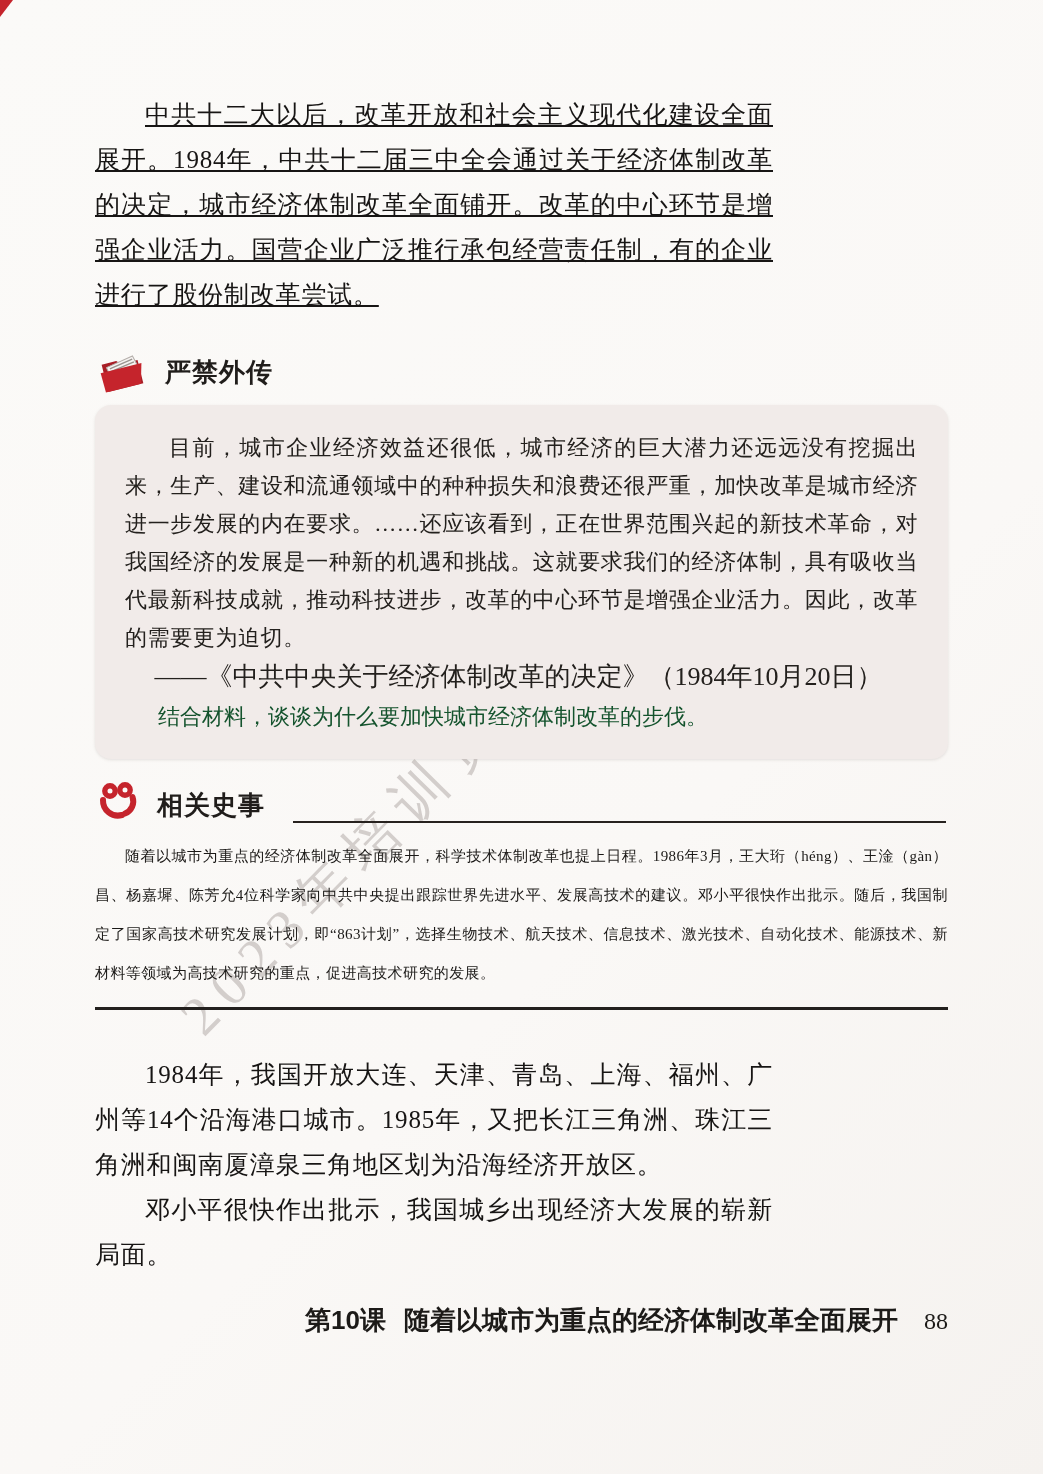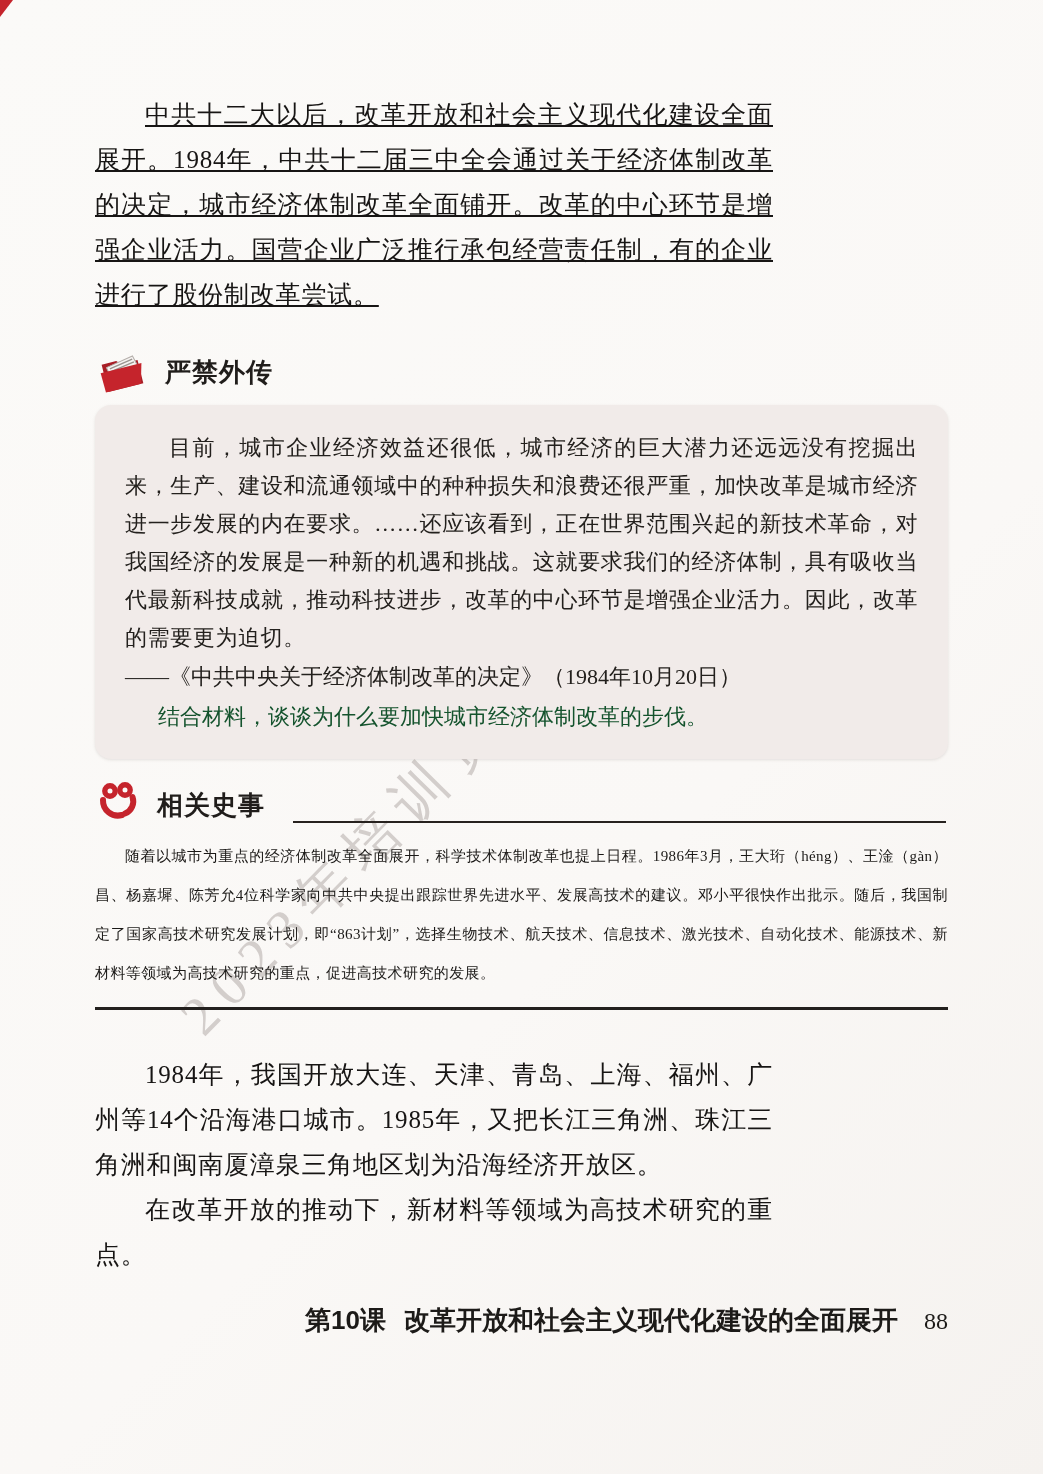--- a/index.html
+++ b/index.html
@@ -69,23 +69,23 @@
   }
   .mr-body {
     font-size: 22px;
     line-height: 38px;
     letter-spacing: 0.6px;
     text-align: justify;
     text-indent: 2em;
     color: #23201d;
   }
   .mr-citation {
-    font-size: 22px;
+    font-size: 26px;
     line-height: 40px;
-    text-align: left;
+    text-align: center;
     padding-right: 6px;
     color: #23201d;
   }
   .mr-question {
     font-size: 22px;
     line-height: 40px;
     text-indent: 1.5em;
     color: #14532d;
   }
   .rh-body {
@@ -187,20 +187,20 @@
       </span>
       <span class="section-title">相关史事</span>
       <span class="header-rule"></span>
     </div>
 
     <p class="rh-body">随着以城市为重点的经济体制改革全面展开，科学技术体制改革也提上日程。1986年3月，王大珩（héng）、王淦（gàn）昌、杨嘉墀、陈芳允4位科学家向中共中央提出跟踪世界先进水平、发展高技术的建议。邓小平很快作出批示。随后，我国制定了国家高技术研究发展计划，即“863计划”，选择生物技术、航天技术、信息技术、激光技术、自动化技术、能源技术、新材料等领域为高技术研究的重点，促进高技术研究的发展。</p>
 
     <hr class="section-divider">
 
     <p class="body-para p2">1984年，我国开放大连、天津、青岛、上海、福州、广州等14个沿海港口城市。1985年，又把长江三角洲、珠江三角洲和闽南厦漳泉三角地区划为沿海经济开放区。</p>
-    <p class="body-para p3">在改革开放的推动下，新材料等领域为高技术研究的重点。</p>
+    <p class="body-para p3">邓小平很快作出批示，我国城乡出现经济大发展的崭新局面。</p>
 
     <div class="footer">
-      <span class="footer-lesson">第10课</span><span class="footer-title">改革开放和社会主义现代化建设的全面展开</span><span class="footer-page">88</span>
+      <span class="footer-lesson">第10课</span><span class="footer-title">随着以城市为重点的经济体制改革全面展开</span><span class="footer-page">88</span>
     </div>
 
   </div>
 </div>
 
 </body></html>

